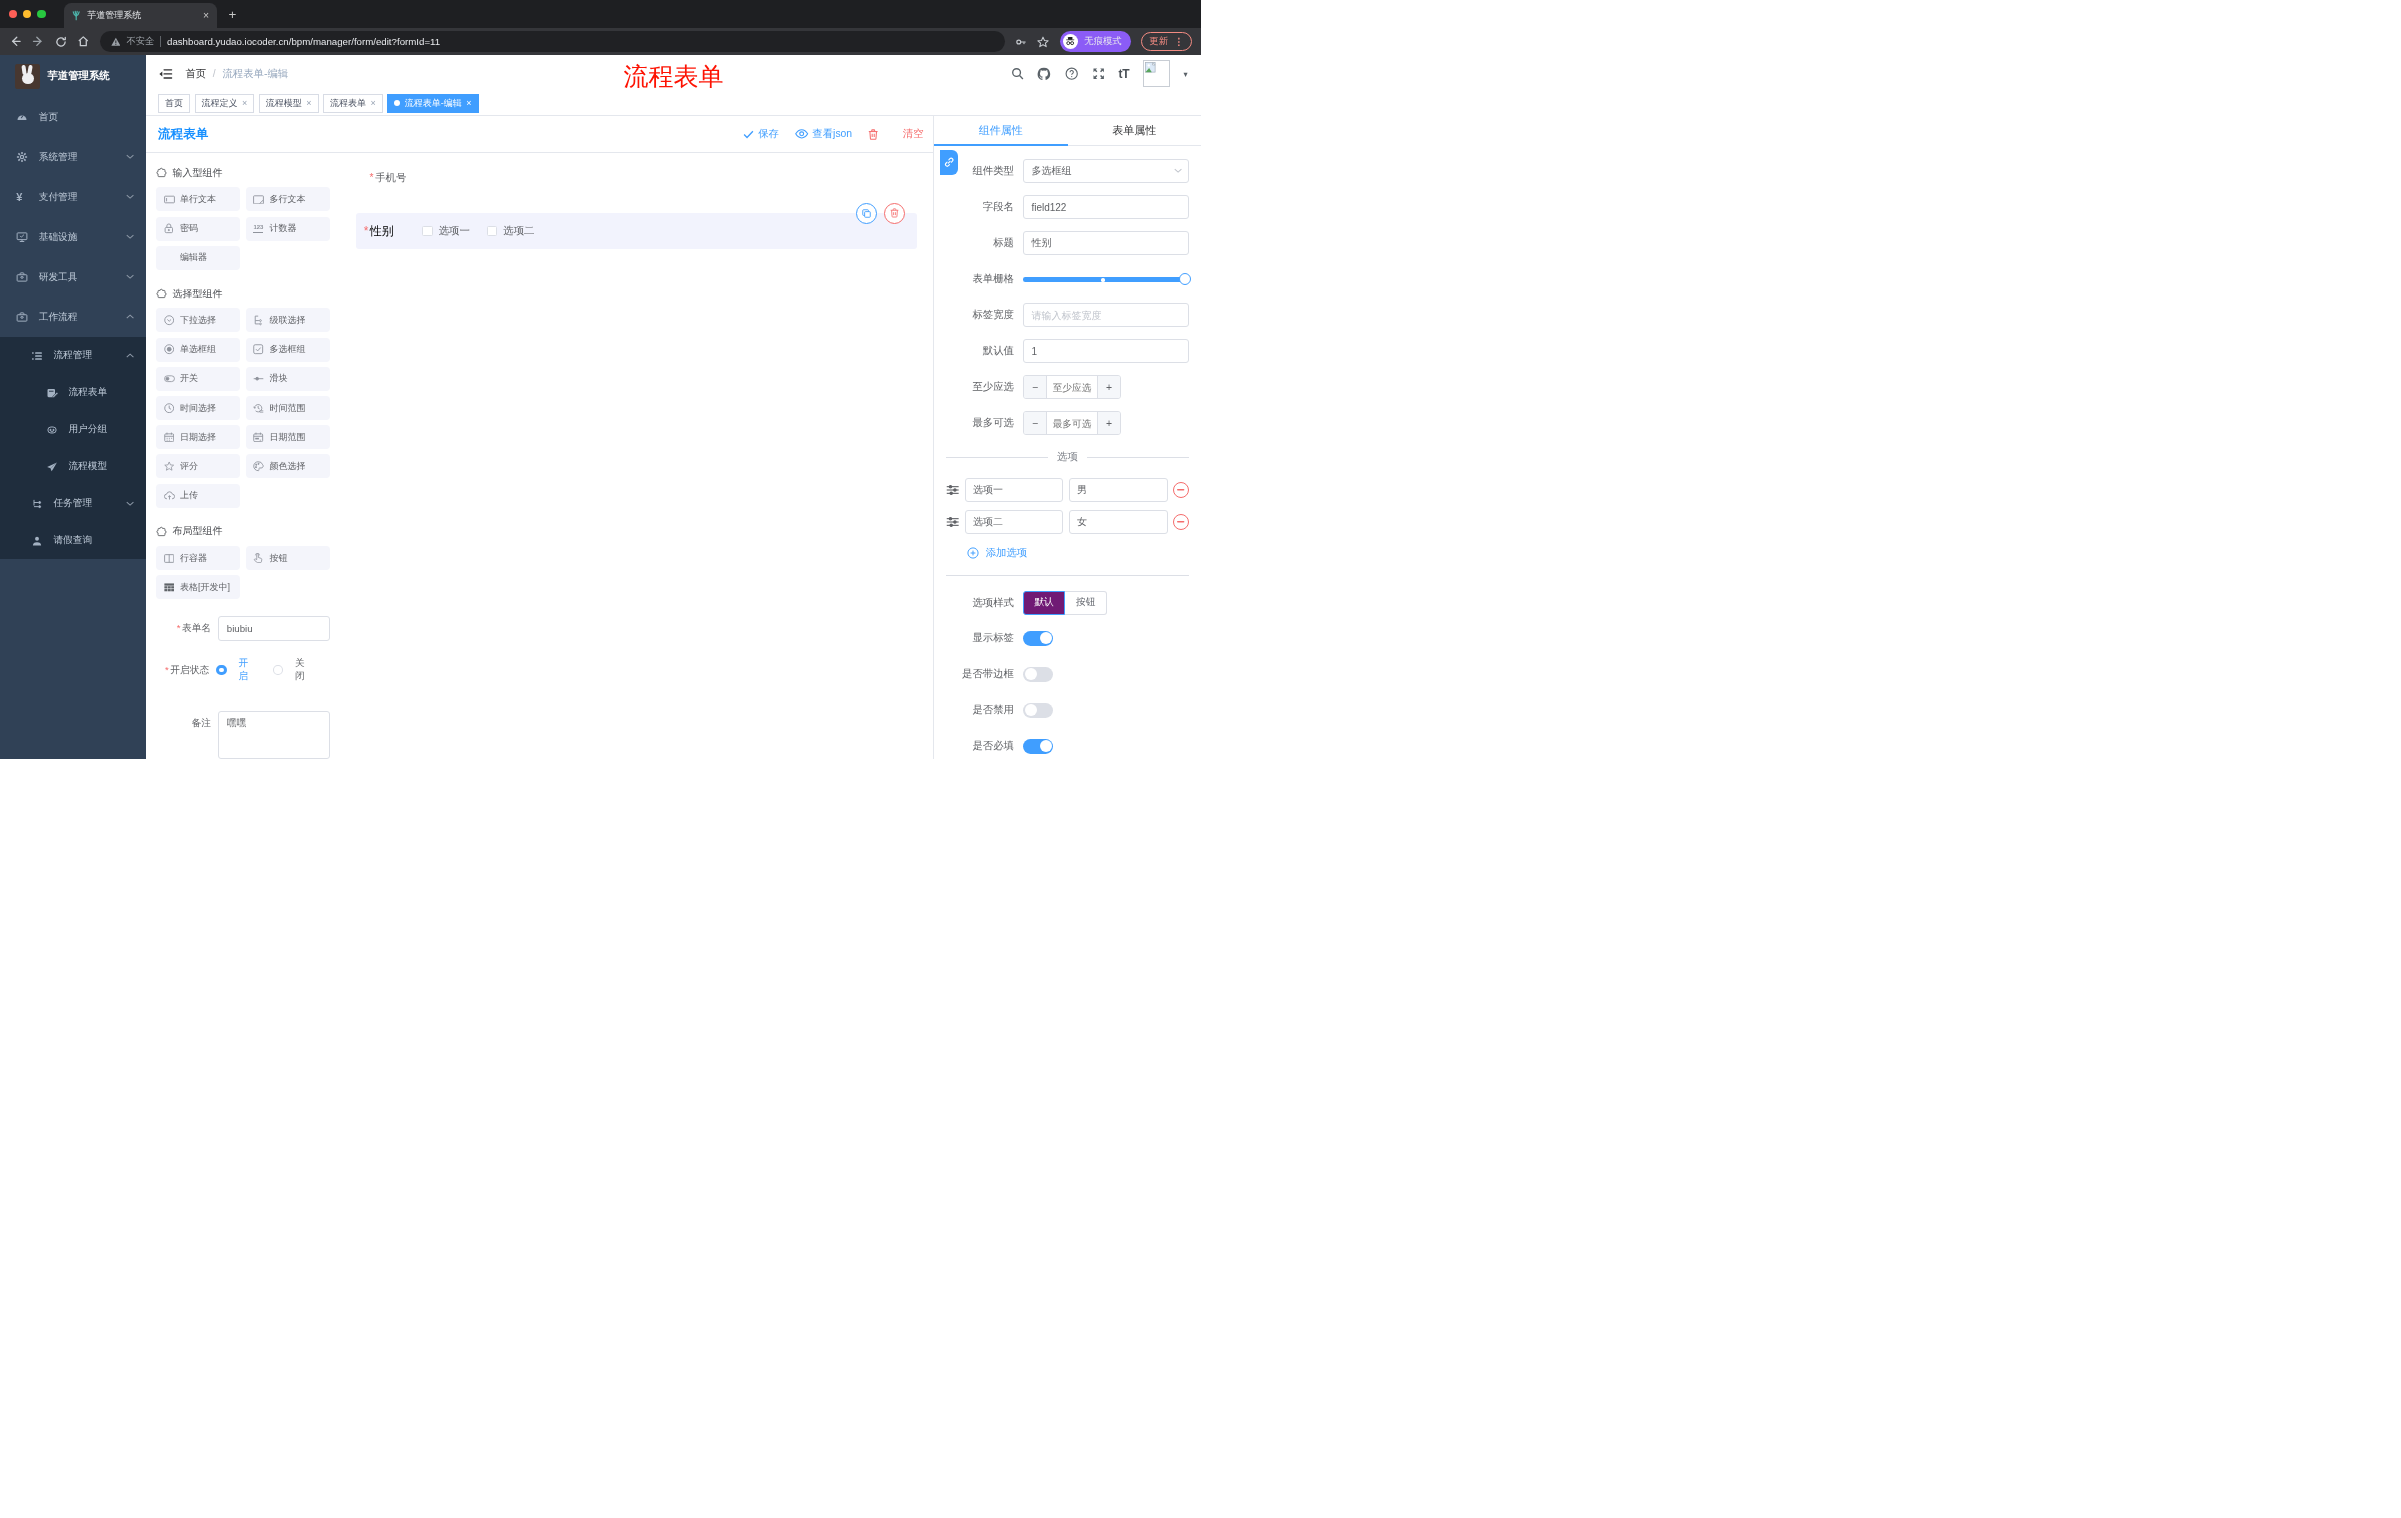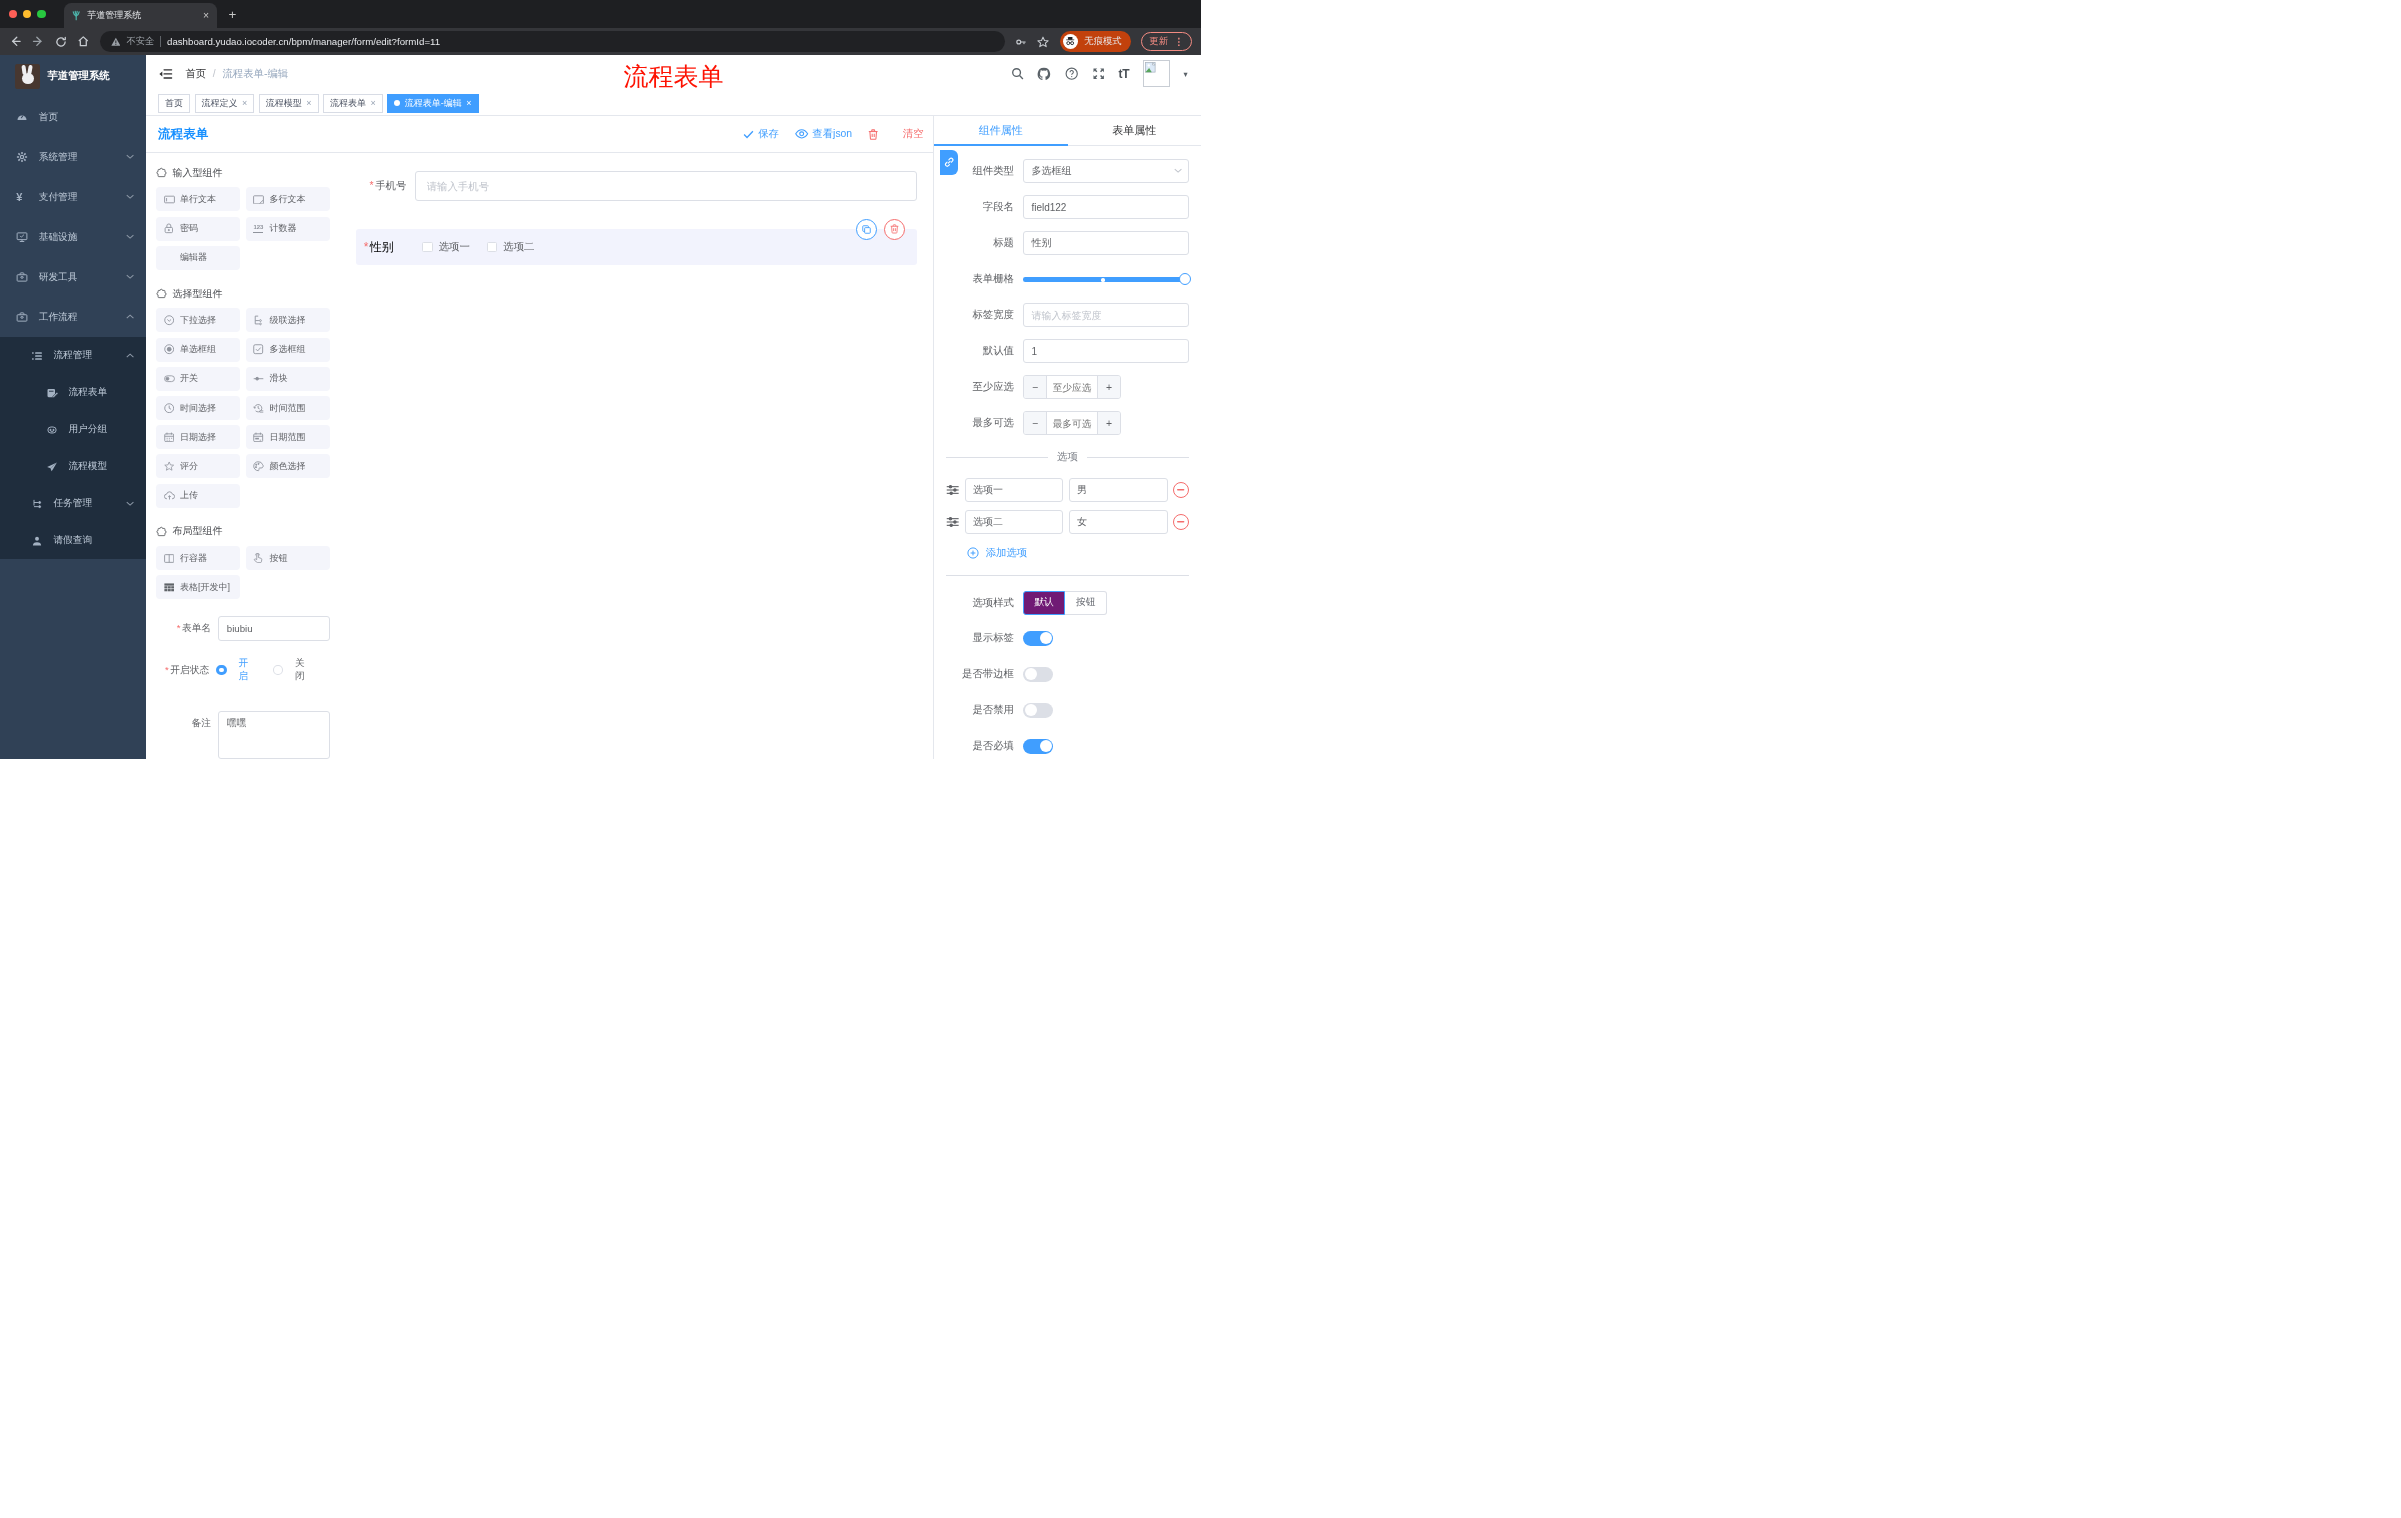--- a/index.html
+++ b/index.html
@@ -19,21 +19,21 @@
   .btab-close { color:#c7c7c7; font-size:10.4px; cursor:pointer; }
   .newtab { color:#c7c7c7; font-size:13.4px; margin-left:12px; }
   .toolbar { position:absolute; left:0; top:28px; width:100%; height:27px; background:#35363a;
     display:flex; align-items:center; padding:0 9px; gap:10.4px; }
   .navic { color:#bdc1c6; font-size:11px; line-height:1; }
   .urlbar { flex:1; height:21px; background:#202124; border-radius:10.4px; display:flex;
     align-items:center; padding:0 10.4px; gap:6px; min-width:0; }
   .sec-txt { color:#9aa0a6; font-size:9.3px; white-space:nowrap; }
   .url-sep { width:0.7px; height:10.4px; background:#5f6368; }
   .url-txt { color:#e8eaed; font-size:9.7px; white-space:nowrap; overflow:hidden; }
-  .incog { height:21px; border-radius:10.4px; background:#c2410c; display:flex; align-items:center;
+  .incog { height:21px; border-radius:10.4px; background:#8b5cf6; display:flex; align-items:center;
     gap:6px; padding:0 9px 0 3px; }
   .incog-circ { width:15.6px; height:15.6px; border-radius:50%; background:#fff; display:flex;
     align-items:center; justify-content:center; }
   .incog-txt { color:#e8eaed; font-size:9.3px; white-space:nowrap; }
   .updatebtn { height:19.3px; border:0.7px solid #f28b82; border-radius:9.7px; color:#f28b82;
     font-size:9.3px; display:flex; align-items:center; gap:6px; padding:0 7.4px; white-space:nowrap; }
   .kebab { font-size:9.7px; font-weight:bold; color:#f28b82; }
 
   
   .sidebar { position:absolute; left:0; top:55px; bottom:0; width:146px; background:#304156; }
@@ -817,21 +817,20 @@
       <div class="lrow top" style="margin-top:28px;">
         <label><span>备注</span></label>
         <textarea class="ltextarea" style="">嘿嘿</textarea>
       </div>
     </div>
   </div>
 
   <div class="canvas">
     <div class="frow">
       <span class="flabel"><span class="req">*</span><span>手机号</span></span>
-      <input class="finput" placeholder="请输入手机号" style="">
     </div>
 
     <div class="selbox">
       <div class="itembtns">
         <span class="cirbtn blue">
           <svg width="9" height="9" viewBox="0 0 12 12" fill="none" stroke="#409eff" stroke-width="1.2">
               <rect x="3.5" y="3.5" width="7.5" height="7.5" rx="1"></rect>
               <path d="M8.5 3.5 V2 a1 1 0 0 0-1-1 H2 a1 1 0 0 0-1 1 v5.5 a1 1 0 0 0 1 1 h1.5"></path>
             </svg>
         </span>

